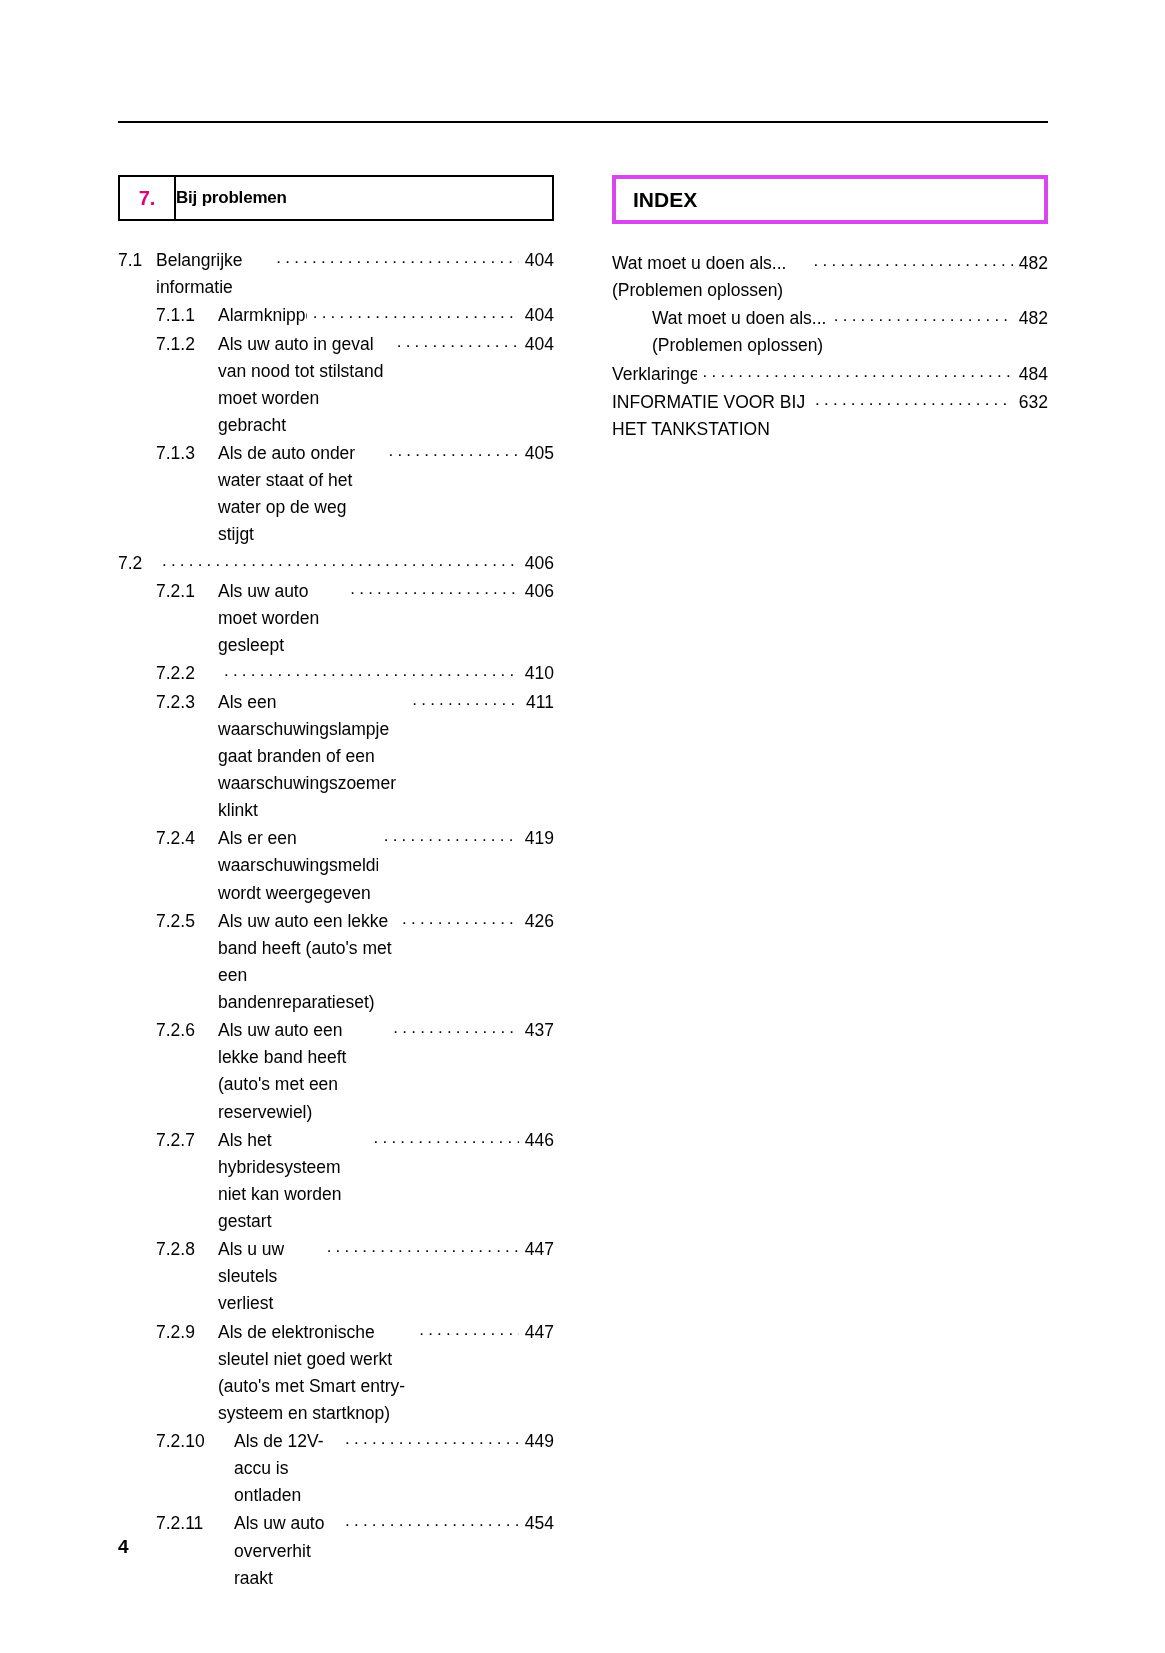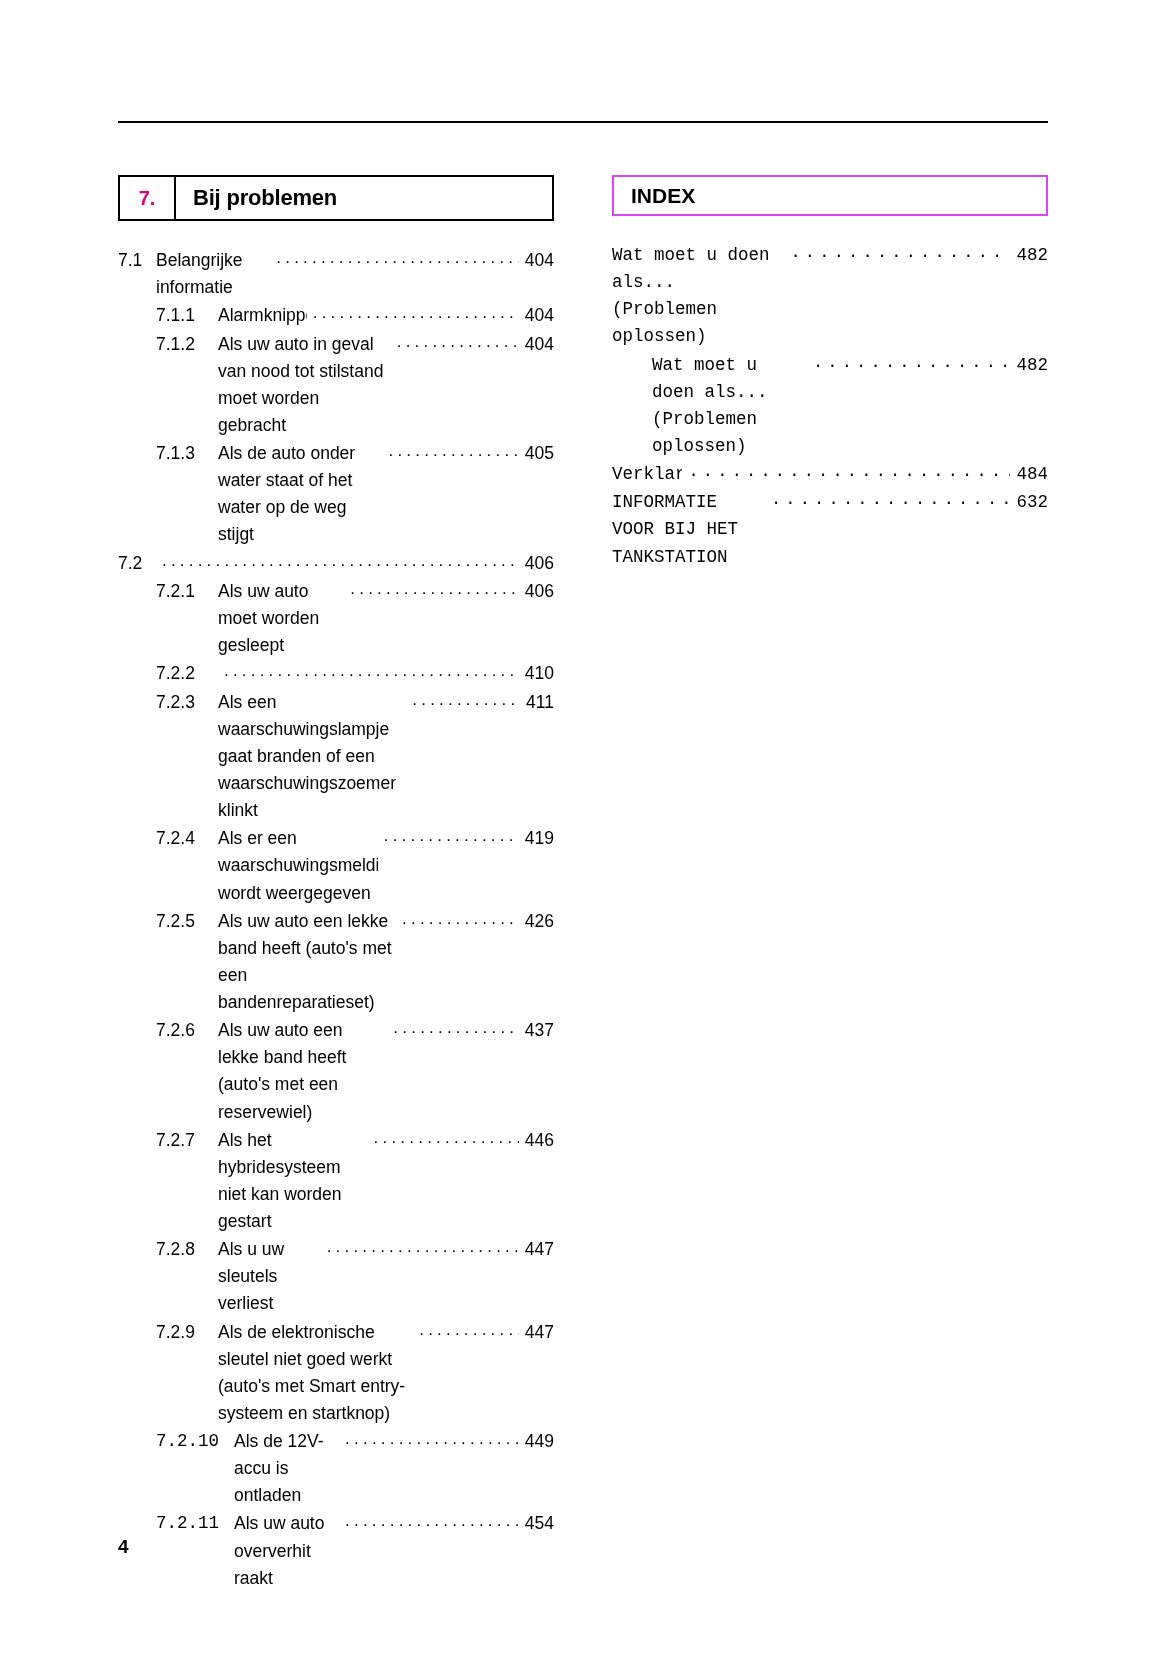--- a/index.html
+++ b/index.html
@@ -59,28 +59,27 @@
     align-items: center;
     justify-content: center;
     font-weight: bold;
     font-size: 20px;
     color: #e2017b;
     box-sizing: border-box;
   }
   .chapter-title {
     display: flex;
     align-items: center;
-    padding-left: 17px;
     font-weight: bold;
-    font-size: 22px;
+    font-size: 17px;
     letter-spacing: -0.2px;
   }
   .index-box {
-    border: 2px solid #d946ef;
-    height: 41px;
+    border: 4px solid #d946ef;
+    height: 49px;
     box-sizing: border-box;
     display: flex;
     align-items: center;
     padding-left: 17px;
     font-weight: bold;
     font-size: 21px;
     margin-bottom: 26px;
   }
   
   .toc {
@@ -91,21 +90,21 @@
     display: flex;
     align-items: flex-start;
     margin-bottom: 1px;
   }
   .entry .num {
     flex: 0 0 auto;
     white-space: nowrap;
   }
   .lvl1 .num { width: 38px; }
   .lvl2 .num { width: 62px; margin-left: 38px; }
-  .lvl2b .num { width: 78px; margin-left: 38px; font-family: Liberation Mono, monospace; }
+  .lvl2b .num { width: 78px; margin-left: 38px; }
   .entry .body {
     flex: 1 1 auto;
     min-width: 0;
   }
   .line {
     display: flex;
     align-items: baseline;
     width: 100%;
   }
   .line .txt {
@@ -130,21 +129,20 @@
   }
   .pg {
     flex: 0 0 auto;
     white-space: nowrap;
   }
   
   .idx-entry {
     font-size: 17.5px;
     line-height: 1.55;
     margin-bottom: 1px;
-    font-family: Liberation Mono, monospace;
   }
   .idx-sub {
     padding-left: 40px;
   }
   .page-number {
     position: absolute;
     left: 118px;
     top: 1536px;
     font-size: 19px;
     font-weight: bold;

